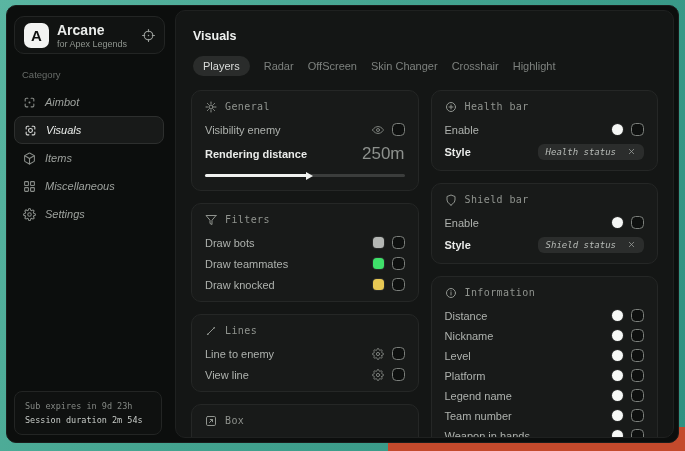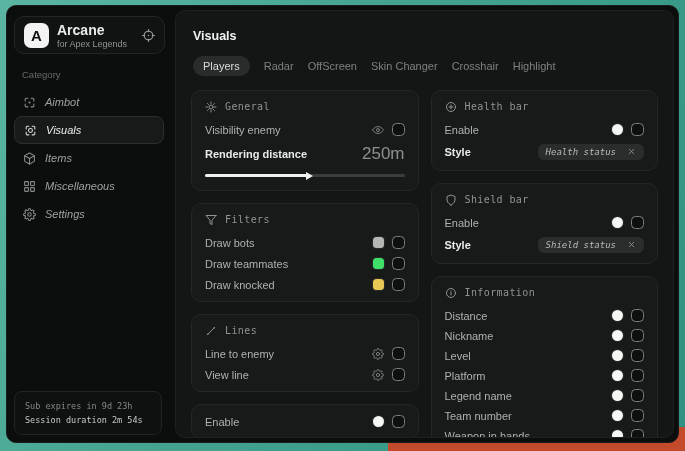--- a/index.html
+++ b/index.html
@@ -323,20 +323,26 @@
                 <svg class="ic" width="12" height="12">
                     <use href="#i-gear"></use>
                   </svg>
                 <span class="checkbox"></span>
               </span>
             </div>
           </div>
         </section>
 
         <section class="card">
+          <div class="card-header">
+            <svg class="ic" width="12" height="12">
+                <use href="#i-boxsel"></use>
+              </svg>
+            <span>Box</span>
+          </div>
           <div class="rows">
             <div class="row">
               <span class="row-label">Enable</span>
               <span class="controls">
                 <span class="swatch round" style="background-color: rgb(245, 247, 245);"></span>
                 <span class="checkbox"></span>
               </span>
             </div>
 
           </div>

